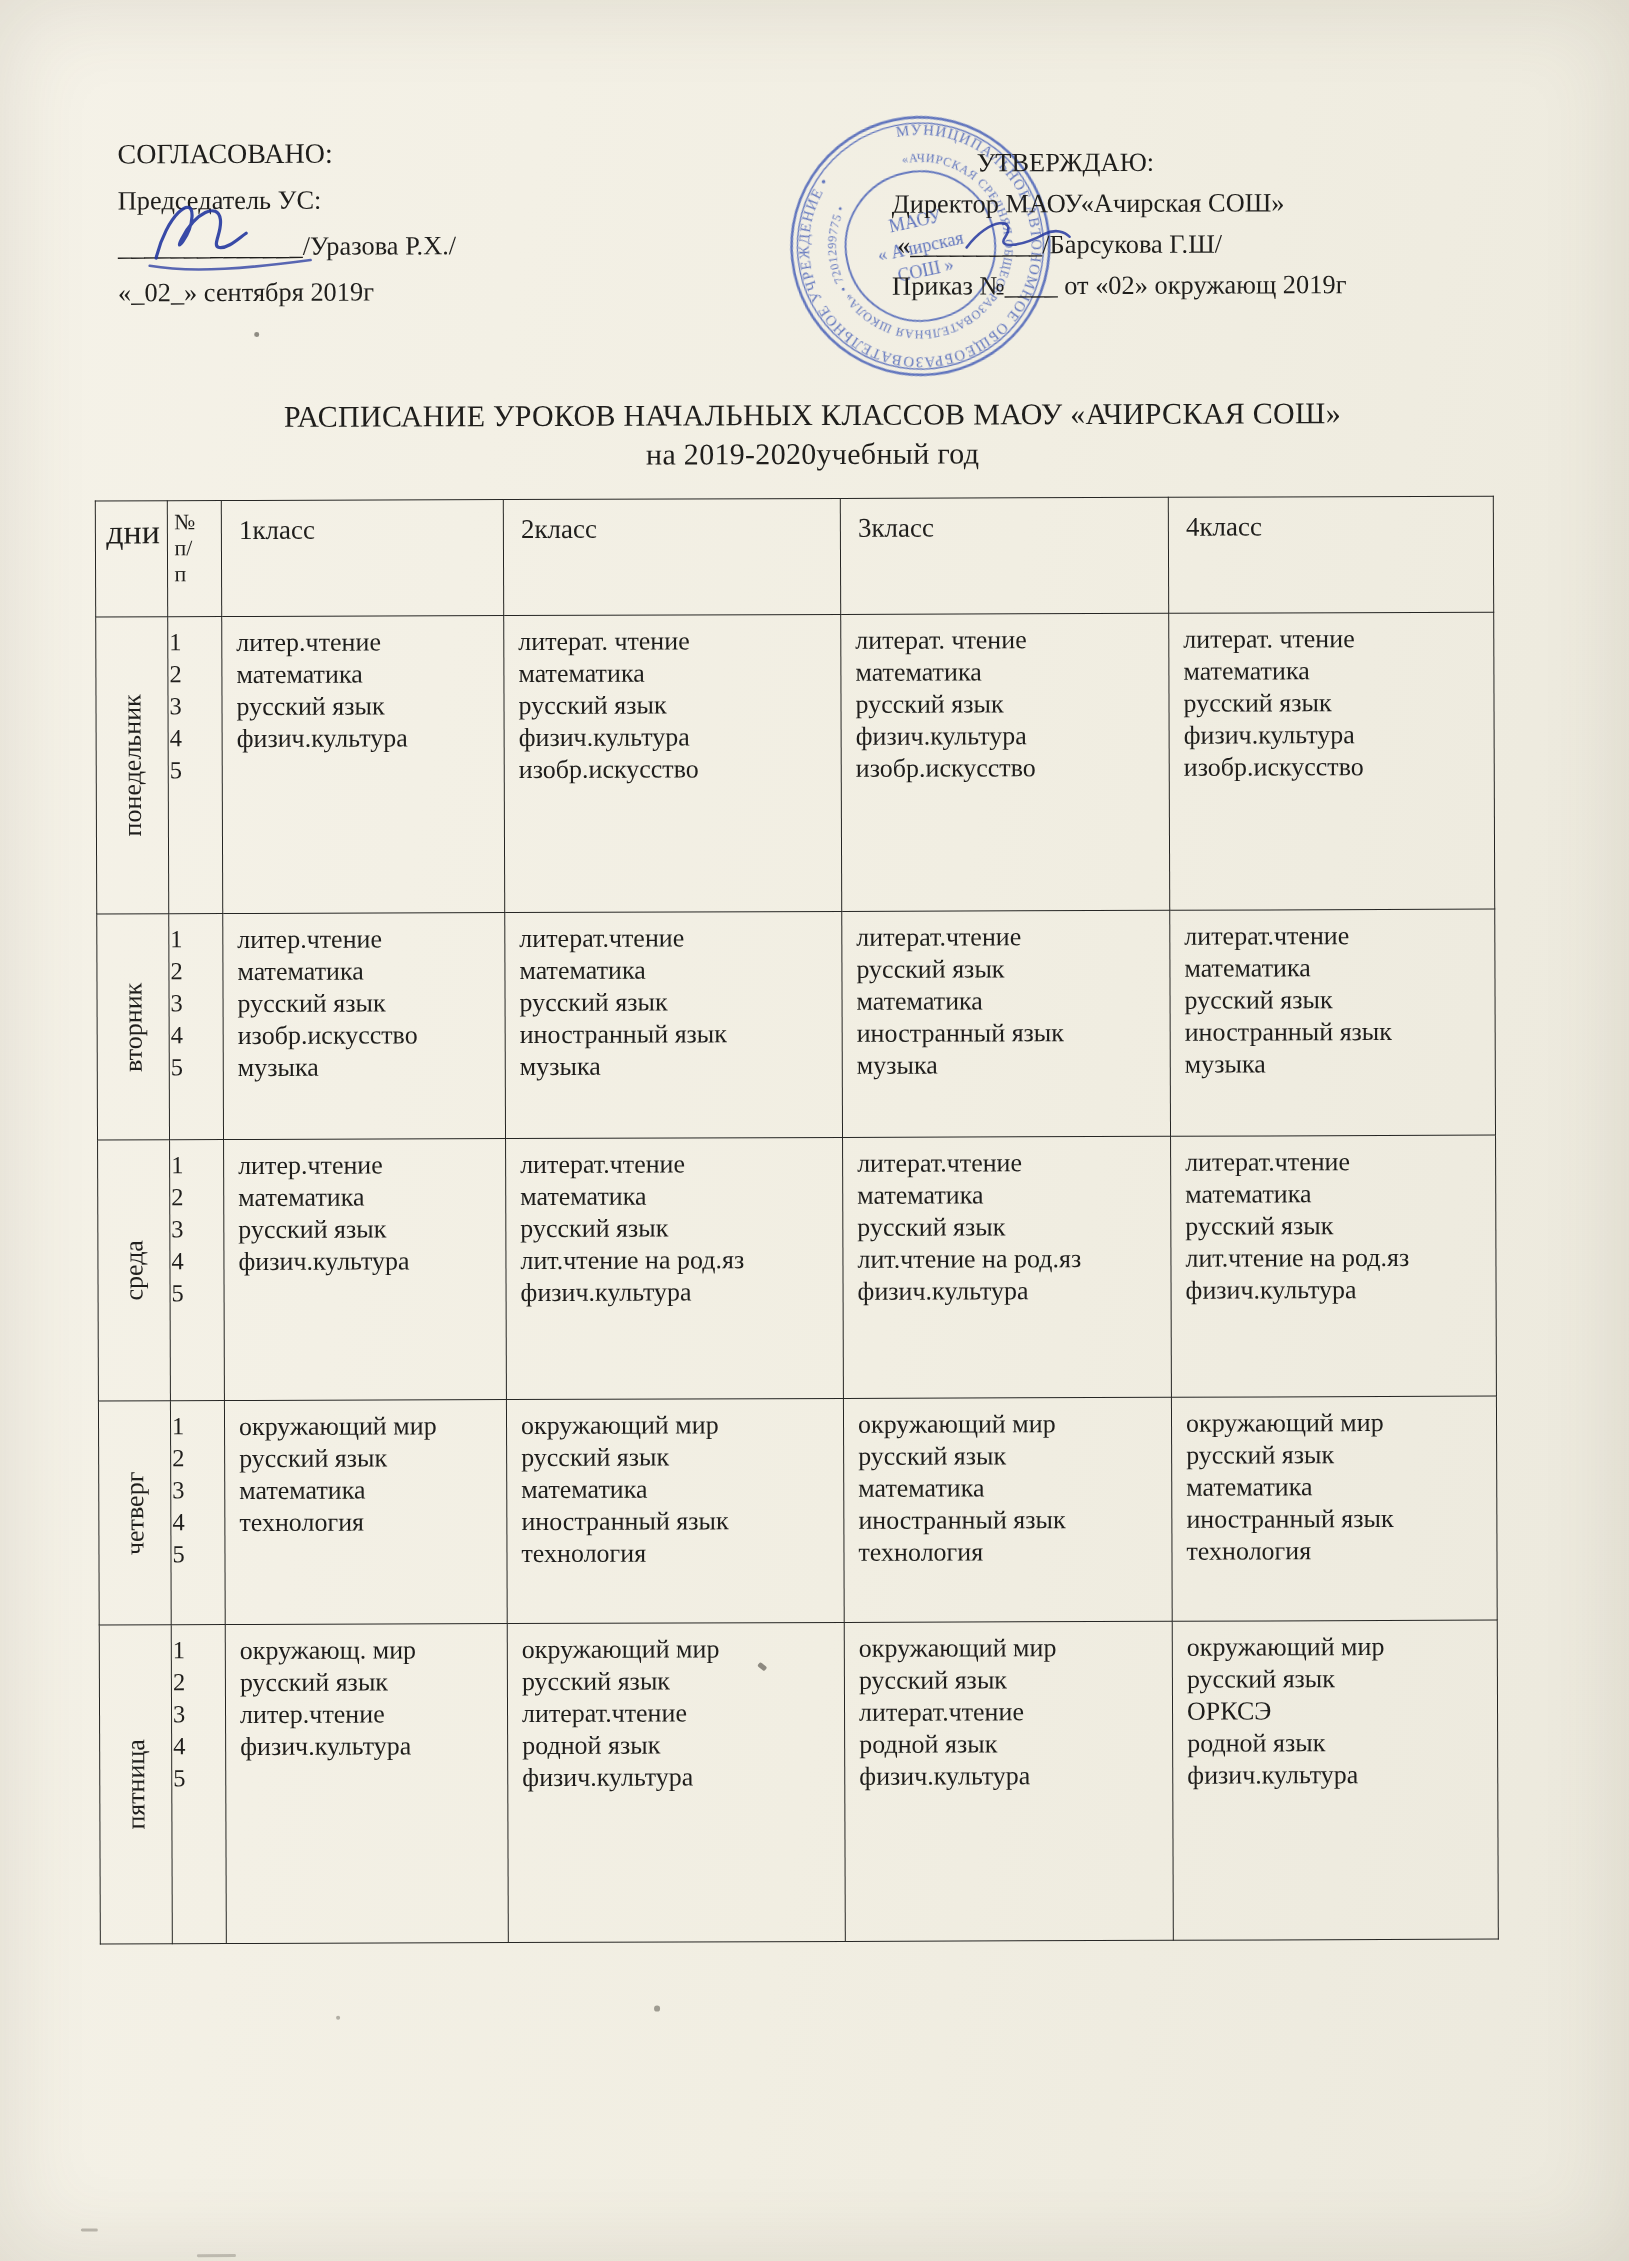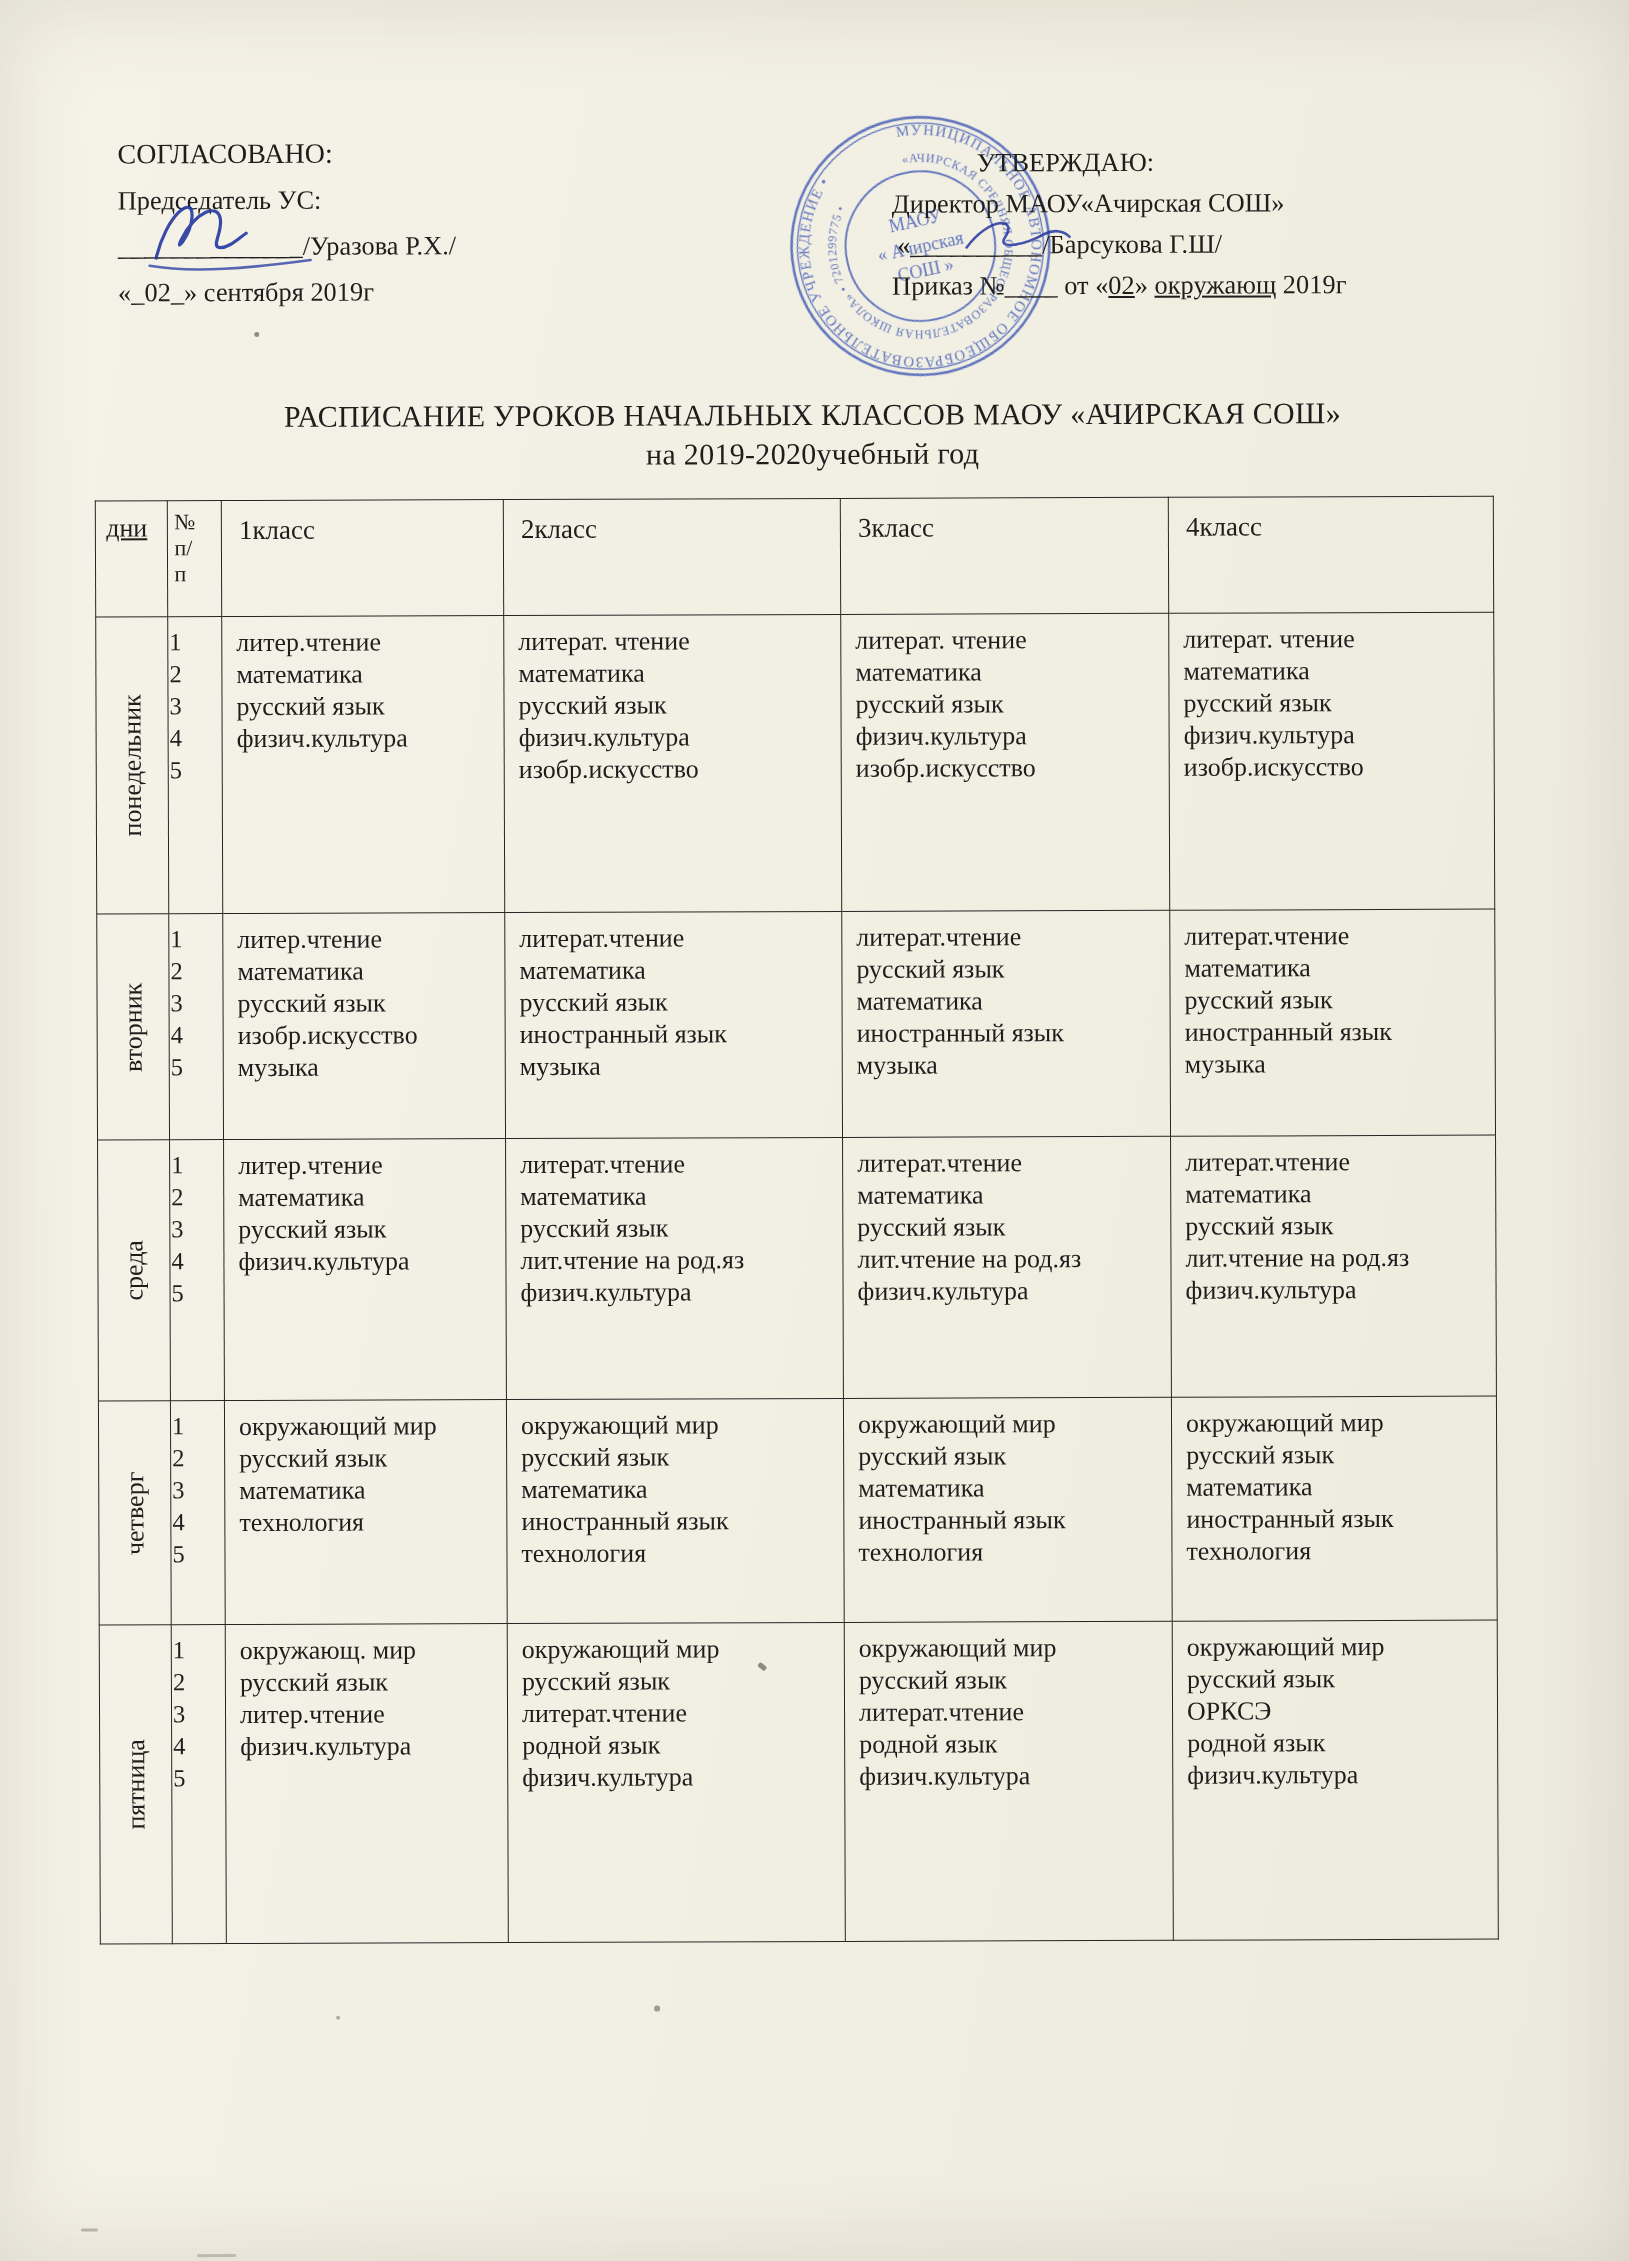--- a/index.html
+++ b/index.html
@@ -12,32 +12,32 @@
     overflow:hidden;
     box-shadow:inset 0 0 90px rgba(90,80,60,.14);
   }
   .content{position:absolute;inset:0;transform:rotate(-0.2deg);}
   
   .left-block{position:absolute;left:121px;top:129px;font-size:26.4px;line-height:46px;z-index:3;}
   .left-block .l1{font-size:28px;}
   .right-block{position:absolute;left:895px;top:143px;font-size:26.4px;line-height:41px;z-index:3;}
   .right-block .r1{margin-left:85px;}
   .right-block .r3{margin-left:5.2px;}
-  .u{text-decoration:underline;}
+  .u{}
   .title-block{position:absolute;left:0;width:100%;top:395px;text-align:center;font-size:30px;line-height:39px;z-index:2;letter-spacing:0.3px;}
   
   .stamp{position:absolute;left:785px;top:108px;z-index:1;opacity:.78;transform:rotate(-12deg);filter:blur(0.4px);}
   
   .sig-left{position:absolute;left:145px;top:186px;z-index:4;}
   .sig-right{position:absolute;left:962px;top:208px;z-index:4;}
   
   .schedule{position:absolute;left:97px;top:498px;border-collapse:collapse;table-layout:fixed;z-index:2;}
   .schedule td,.schedule th{border:1.9px solid #262624;vertical-align:top;font-weight:400;text-align:left;}
   .r-head{height:116px}.r-mon{height:297px}.r-tue{height:226px}.r-wed{height:261px}.r-thu{height:224px}.r-fri{height:319px}
-  .h-days{font-size:26px;padding:11.6px 0 0 10.3px;text-decoration:underline;}
+  .h-days{font-size:34px;padding:11.6px 0 0 10.3px;}
   .h-num{font-size:22px;line-height:26px;padding:7.7px 0 0 6.4px;white-space:pre-line;}
   .h-class{font-size:27px;padding:14px 0 0 17px;}
   .cell-les{font-size:26px;line-height:32px;padding:10.3px 5.2px 5.2px 14px;white-space:pre-line;}
   .cell-num{font-size:24.5px;line-height:32px;padding-top:9px;text-align:center;white-space:pre-line;}
   .cell-day{position:relative;}
   .day-label{position:absolute;left:50%;top:50%;transform:translate(-50%,-50%) rotate(-90deg);font-size:26px;white-space:nowrap;}
   
   .speck{position:absolute;background:#3a372f;border-radius:50%;opacity:.55;z-index:5;}
 </style>
 </head>

